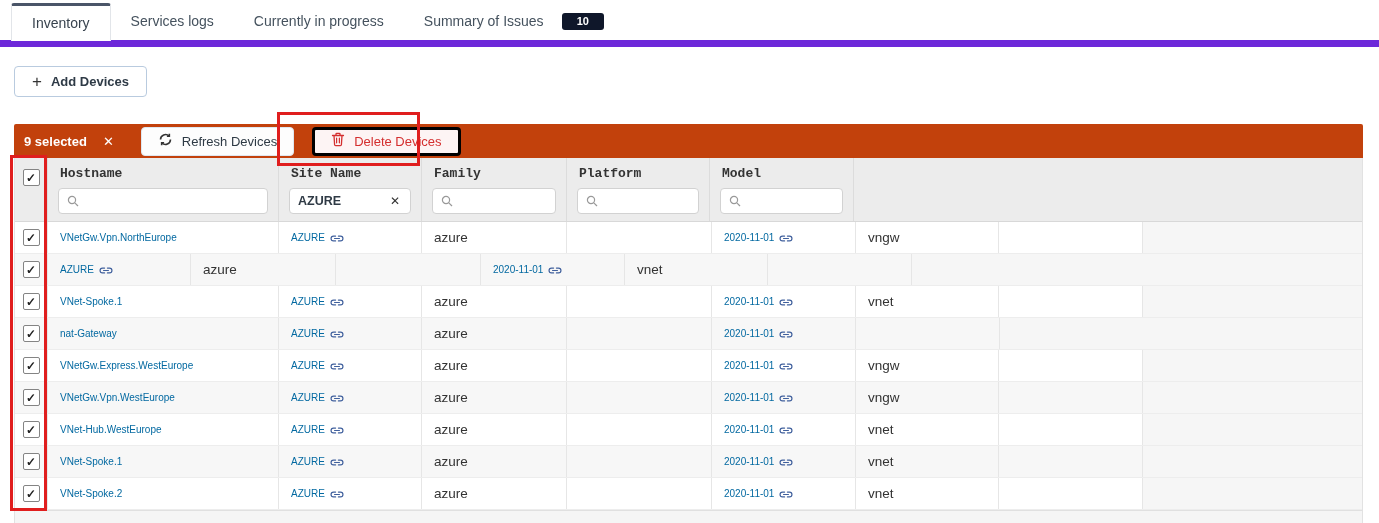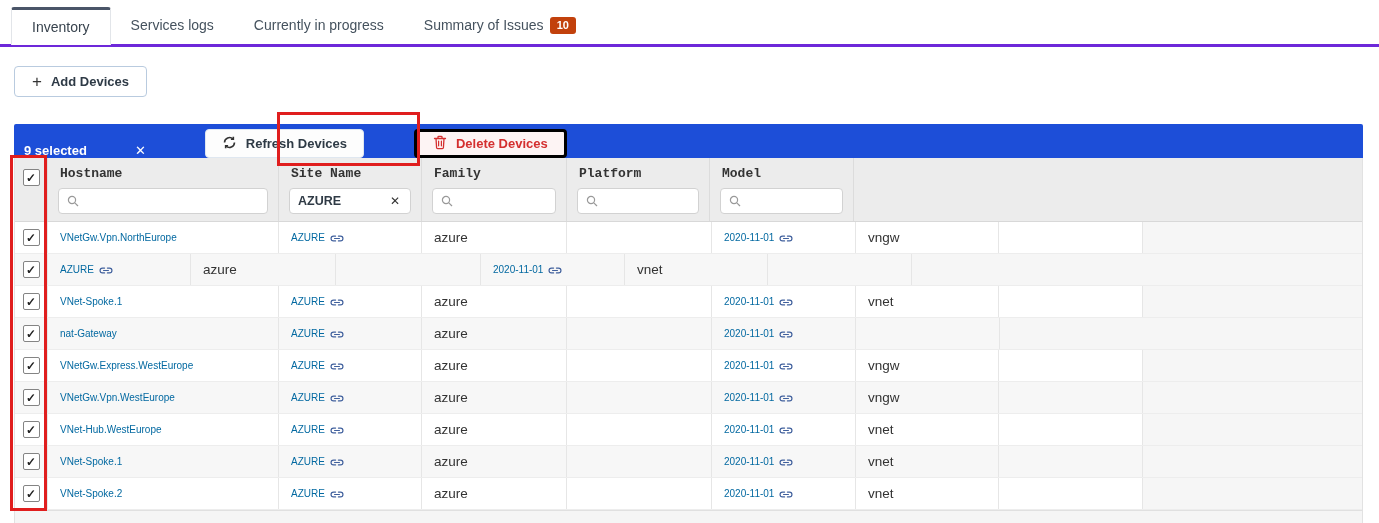--- a/index.html
+++ b/index.html
@@ -2,45 +2,45 @@
 <html><head>
 <meta charset="utf-8">
 <style>
   * { box-sizing: border-box; margin: 0; padding: 0; }
   html,body { width:1379px; height:523px; background:#fff; overflow:hidden;
               font-family:"Liberation Sans", sans-serif; color:#2f3a45; }
   body { position:relative; }
 
   
   .tabbar { position:absolute; left:0; top:0; width:1379px; height:47px;
-            border-bottom:3px solid #6d28d9; display:flex; align-items:flex-end; }
+            border-bottom:7px solid #6d28d9; display:flex; align-items:flex-end; }
   .tab { height:38px; display:flex; align-items:center; padding:0 20px;
          font-size:14px; color:#45525e; cursor:pointer; white-space:nowrap; }
   .tab.active { background:#fff; border:1px solid #e2e5e9; border-top:3px solid #4a5568;
                 border-bottom:1px solid #fff; margin-bottom:-1px; margin-left:11px;
                 border-radius:3px 3px 0 0; color:#38434e; }
-  .tab .badge { margin-left:6px; background:#c2410c; color:#fff; font-size:11px;
-                font-weight:bold; padding:2px 7px; border-radius:3px; line-height:13px; }
+  .tab .badge { margin-left:18px; background:#0f172a; color:#fff; font-size:11px;
+                font-weight:bold; padding:2px 15px; border-radius:3px; line-height:13px; }
 
   
   .add-btn { position:absolute; left:14px; top:66px; height:31px; display:flex;
              align-items:center; gap:9px; padding:0 17px; background:#fff;
              border:1px solid #b9cbdf; border-radius:4px; font-size:13px;
              font-weight:bold; color:#2e3a46; cursor:pointer; }
   .add-btn .plus { font-size:17px; font-weight:normal; line-height:1; color:#333; }
 
   
   .grid { position:absolute; left:14px; top:124px; width:1349px; }
 
-  .toolbar { height:34px; background:#1d4ed8; border-radius:2px 2px 0 0;
-             display:flex; align-items:flex-end; padding-left:10px;gap:32px; }
+  .toolbar { height:34px; background:#c2410c; border-radius:2px 2px 0 0;
+             display:flex; align-items:center; padding-left:10px; }
   .sel-label { color:#fff; font-size:13px; font-weight:bold; }
   .sel-clear { color:#fff; font-size:13px; margin-left:16px; cursor:pointer; }
   .tb-btn { height:29px; display:flex; align-items:center; gap:9px; padding:0 16px;
-            border-radius:4px; font-size:13px; font-weight:bold; cursor:pointer; }
+            border-radius:4px; font-size:13px; font-weight:normal; cursor:pointer; }
   .refresh-btn { margin-left:27px; background:#fdfdfd; border:1px solid #dfe7f0; color:#2e3a45; }
   .delete-btn  { margin-left:18px; background:#fdf4f4; border:3px solid #000000; color:#d42f2f; }
 
   .tbody-wrap { border-left:1px solid #e2e2e2; border-right:1px solid #e2e2e2; }
 
   
   .thead { height:64px; background:#ececec; border-bottom:1px solid #d8d8d8; display:flex; }
   .hcell { border-right:1px solid #dcdcdc; padding:8px 0 0 0; }
   .hcell .label { font-size:13px; font-weight:bold; color:#333; padding-left:12px;font-family:Liberation Mono, monospace; }
   .filter { margin:7px 10px 0 10px; height:26px; background:#fff; border:1px solid #d2d2d2;

